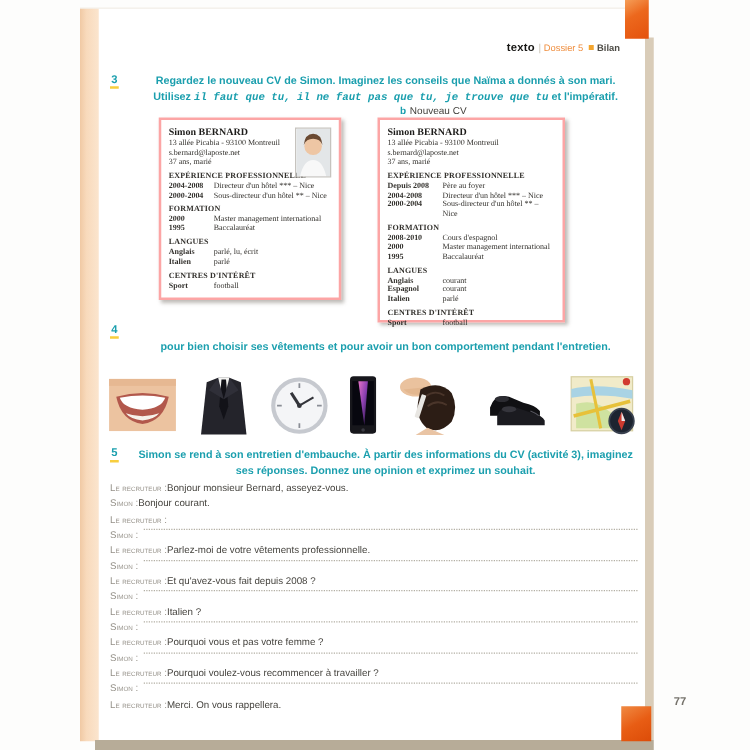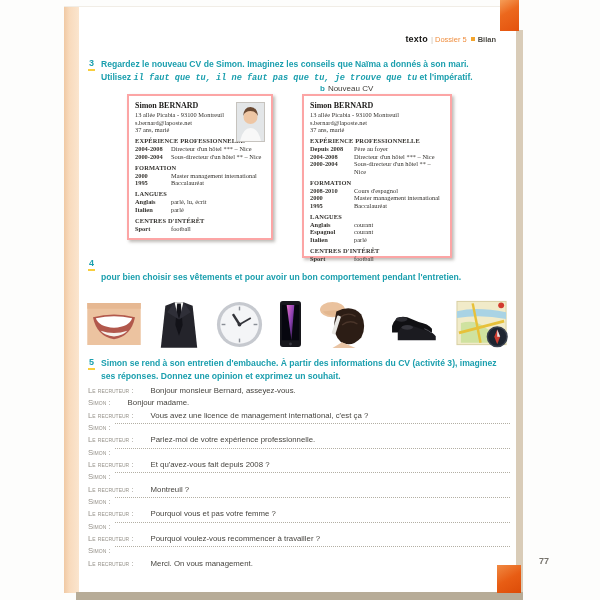--- a/index.html
+++ b/index.html
@@ -34,21 +34,21 @@
   .hdr-div{color:#c9c2b4;font-size:8px;margin:0 2px 0 3px;}
   .hdr-dossier{color:#ef8e3f;font-size:7.5px;}
   .hdr-bullet{display:inline-block;width:4px;height:4px;background:#f3a52e;margin:0 3px 1px 4px;}
   .hdr-section{color:#4d4b45;font-weight:bold;font-size:7.5px;}
   
   .ex{position:absolute;left:24px;width:428px;display:flex;align-items:flex-start;}
   .ex-num{
     color:#1b9fae;font-weight:bold;font-size:9px;line-height:11px;
     border-bottom:2px solid #f8ce3e;padding:0 1px 0 1px;margin-right:6px;flex-shrink:0;
   }
-  .ex-text{flex:1;color:#1b9fae;font-weight:bold;font-size:8.6px;line-height:13px;}
+  .ex-text{flex:1;color:#1b9fae;font-weight:bold;font-size:8.6px;line-height:13px;text-align:center;}
   .ex-text i{font-style:italic;font-family:Liberation Mono, monospace;}
   #ex3{top:51px;} #ex4{top:251px;} #ex5{top:350px;}
   
   .cv-label{position:absolute;top:77px;font-size:8px;white-space:nowrap;}
   .cv-label-a{left:63px;margin-top:15px;} .cv-label-b{left:256px;}
   .cv-letter{color:#1b9fae;font-weight:bold;margin-right:3px;}
   .cv-label-text{color:#403e39;}
   
   .cv-box{
     position:absolute;top:87px;box-sizing:border-box;background:#fff;
@@ -69,21 +69,21 @@
   
   .photos{
     position:absolute;left:22px;top:290px;width:424px;height:54px;
     display:flex;justify-content:space-between;align-items:center;
   }
   .photo{display:flex;align-items:center;justify-content:center;}
   
   .dialogue{position:absolute;left:24px;top:379px;width:424px;}
   .dlg-line{display:flex;align-items:flex-start;height:12.35px;font-size:7.8px;}
   .dlg-speaker{font-variant:small-caps;color:#96928a;white-space:pre;flex-shrink:0;}
-  .dlg-text{color:#46443f;margin-left:17px;white-space:pre;}
+  .dlg-text{color:#46443f;margin-left:0;white-space:pre;}
   .dlg-fill{flex:1;border-bottom:1px dotted #b3afa4;margin:0 2px 2px 4px;}
   
   .page-num{position:absolute;left:475px;top:549px;width:24px;
     color:#76736c;font-weight:bold;font-size:9px;}
 </style>
 </head>
 <body>
 
 <div class="page">
   <div class="binding"></div>
@@ -316,49 +316,48 @@
     <span class="ex-text"><span>Simon se rend à son entretien d'embauche. À partir des informations du CV (activité 3), imaginez</span><br><span>ses réponses. Donnez une opinion et exprimez un souhait.</span></span>
   </div>
 
   <div class="dialogue">
       <div class="dlg-line">
         <span class="dlg-speaker">Le recruteur :</span>
         <span class="dlg-text">Bonjour monsieur Bernard, asseyez-vous.</span>
       </div>
       <div class="dlg-line">
         <span class="dlg-speaker">Simon :</span>
-        <span class="dlg-text">Bonjour madame.</span>
-      </div>
-      <div class="dlg-line">
-        <span class="dlg-speaker">Le recruteur :</span>
-        <span class="dlg-text">Vous avez une licence de management international, c'est ça ?</span>
-      </div>
-      <div class="dlg-line">
-        <span class="dlg-speaker">Simon :</span>
-        <span class="dlg-fill"></span>
-      </div>
-      <div class="dlg-line">
-        <span class="dlg-speaker">Le recruteur :</span>
-        <span class="dlg-text">Parlez-moi de votre expérience professionnelle.</span>
+        <span class="dlg-text">Bonjour courant.</span>
+      </div>
+      <div class="dlg-line">
+        <span class="dlg-speaker">Le recruteur :</span>
+      </div>
+      <div class="dlg-line">
+        <span class="dlg-speaker">Simon :</span>
+        <span class="dlg-fill"></span>
+      </div>
+      <div class="dlg-line">
+        <span class="dlg-speaker">Le recruteur :</span>
+        <span class="dlg-text">Parlez-moi de votre vêtements professionnelle.</span>
       </div>
       <div class="dlg-line">
         <span class="dlg-speaker">Simon :</span>
         <span class="dlg-fill"></span>
       </div>
       <div class="dlg-line">
         <span class="dlg-speaker">Le recruteur :</span>
         <span class="dlg-text">Et qu'avez-vous fait depuis 2008 ?</span>
       </div>
       <div class="dlg-line">
         <span class="dlg-speaker">Simon :</span>
         <span class="dlg-fill"></span>
       </div>
       <div class="dlg-line">
         <span class="dlg-speaker">Le recruteur :</span>
-        <span class="dlg-text">Montreuil ?</span>
+        <span class="dlg-text">Italien ?</span>
       </div>
       <div class="dlg-line">
         <span class="dlg-speaker">Simon :</span>
         <span class="dlg-fill"></span>
       </div>
       <div class="dlg-line">
         <span class="dlg-speaker">Le recruteur :</span>
         <span class="dlg-text">Pourquoi vous et pas votre femme ?</span>
       </div>
       <div class="dlg-line">
@@ -368,21 +367,21 @@
       <div class="dlg-line">
         <span class="dlg-speaker">Le recruteur :</span>
         <span class="dlg-text">Pourquoi voulez-vous recommencer à travailler ?</span>
       </div>
       <div class="dlg-line">
         <span class="dlg-speaker">Simon :</span>
         <span class="dlg-fill"></span>
       </div>
       <div class="dlg-line">
         <span class="dlg-speaker">Le recruteur :</span>
-        <span class="dlg-text">Merci. On vous management.</span>
+        <span class="dlg-text">Merci. On vous rappellera.</span>
       </div>
     </div>
 
   <div class="page-num">77</div>
 </div>
 
 <div class="edge-right"></div>
 <div class="edge-bottom"></div>
 <div class="tab-top"></div>
 <div class="tab-bottom"></div>

